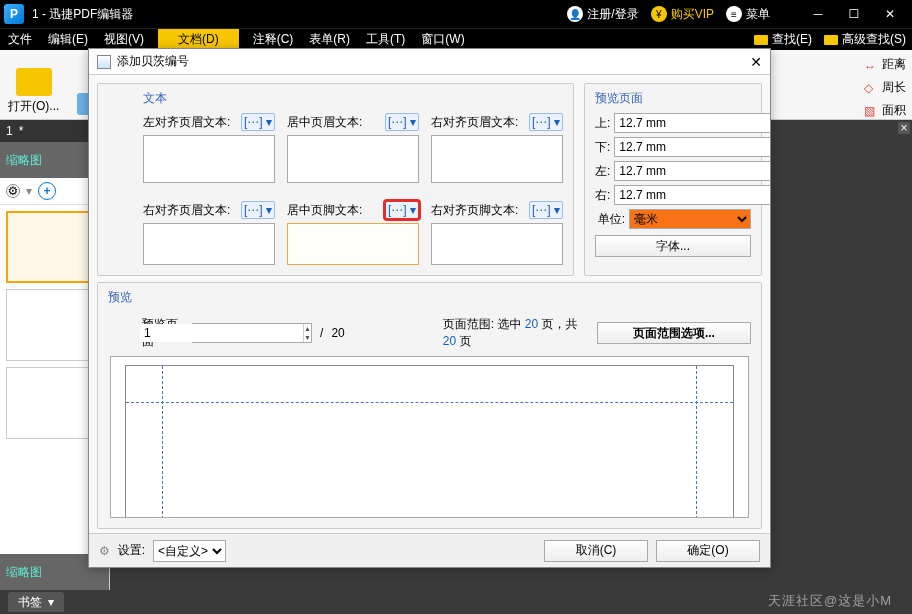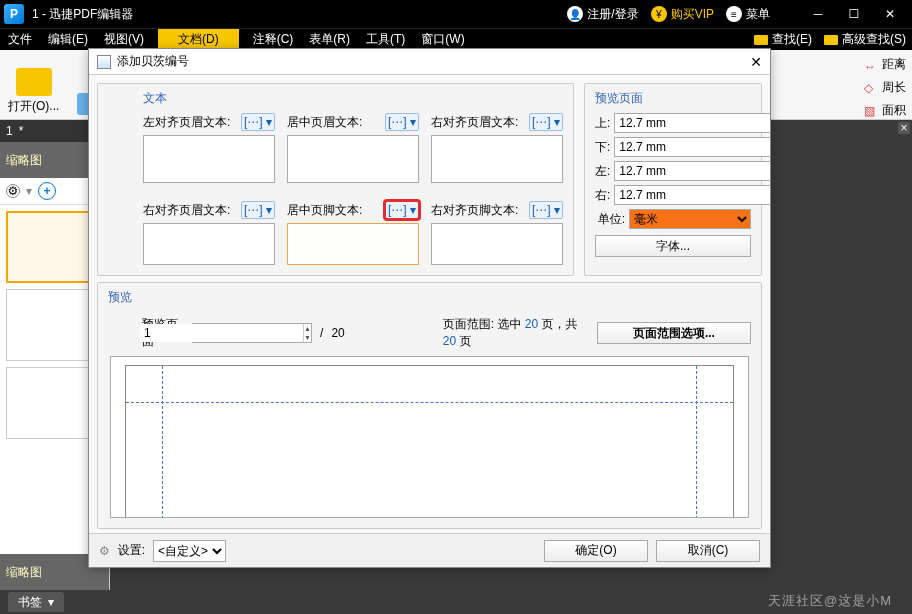--- a/index.html
+++ b/index.html
@@ -34,21 +34,21 @@
   .tool .star { color:#888; font-size:16px; }
   .toolbar .rtools { position:absolute; right:6px; top:6px; display:flex; flex-direction:column; gap:6px; }
   .rtool { display:flex; align-items:center; gap:4px; cursor:pointer; }
   .rtool .ric { width:14px; height:14px; }
 
   
   .workspace { position:absolute; top:120px; left:0; right:0; bottom:24px; display:flex; }
   .sidebar { width:110px; background:#fff; border-right:1px solid #ccc; display:flex; flex-direction:column; }
   .tabhdr { height:22px; background:#333; color:#fff; display:flex; align-items:center; padding:0 6px; gap:6px; }
   .tabhdr .close { margin-left:auto; cursor:pointer; }
-  .sidebar .sectitle { height:20px; background:#666; color:#fef9c3; display:flex; align-items:center; padding:18px 6px;}
+  .sidebar .sectitle { height:20px; background:#666; color:#5eead4; display:flex; align-items:center; padding:18px 6px;}
   .thumbbar { display:flex; align-items:center; gap:6px; padding:4px 6px; border-bottom:1px solid #ddd;}
   .gear { width:14px; height:14px; border-radius:50%; border:1.5px solid #888; display:flex; align-items:center; justify-content:center; }
   .plus { width:18px; height:18px; border-radius:50%; border:1.5px solid #0078d7; color:#0078d7; display:flex; align-items:center; justify-content:center; font-weight:bold;}
   .thumbs { flex:1; overflow:auto; padding:6px; display:flex; flex-direction:column; gap:6px;}
   .thumb { border:1px solid #ccc; height:72px; background:#fff; position:relative; display:flex; align-items:flex-end; justify-content:flex-end; padding:2px;}
   .thumb.sel { border:2px solid #f7a500; background:#fff8e8;}
   .thumb .pg { font-size:11px; }
 
   .docarea { flex:1; background:#3a3a3a; position:relative; }
 
@@ -328,22 +328,22 @@
 
         </div>
       </div>
     </div>
   </div>
   <div class="modal-footer">
     <span class="gearic">⚙</span>
     <span>设置:</span>
     <select><option>&lt;自定义&gt;</option></select>
     <div class="fspacer"></div>
+    <button>取消(C)</button>
     <button>确定(O)</button>
-    <button>取消(C)</button>
   </div>
 </div>
 
 <div class="statusbar"></div>
 <div class="bmtab">
     <span>书签</span>
     <span>▾</span>
   </div>
 <div class="watermark">天涯社区@这是小M</div>
 

